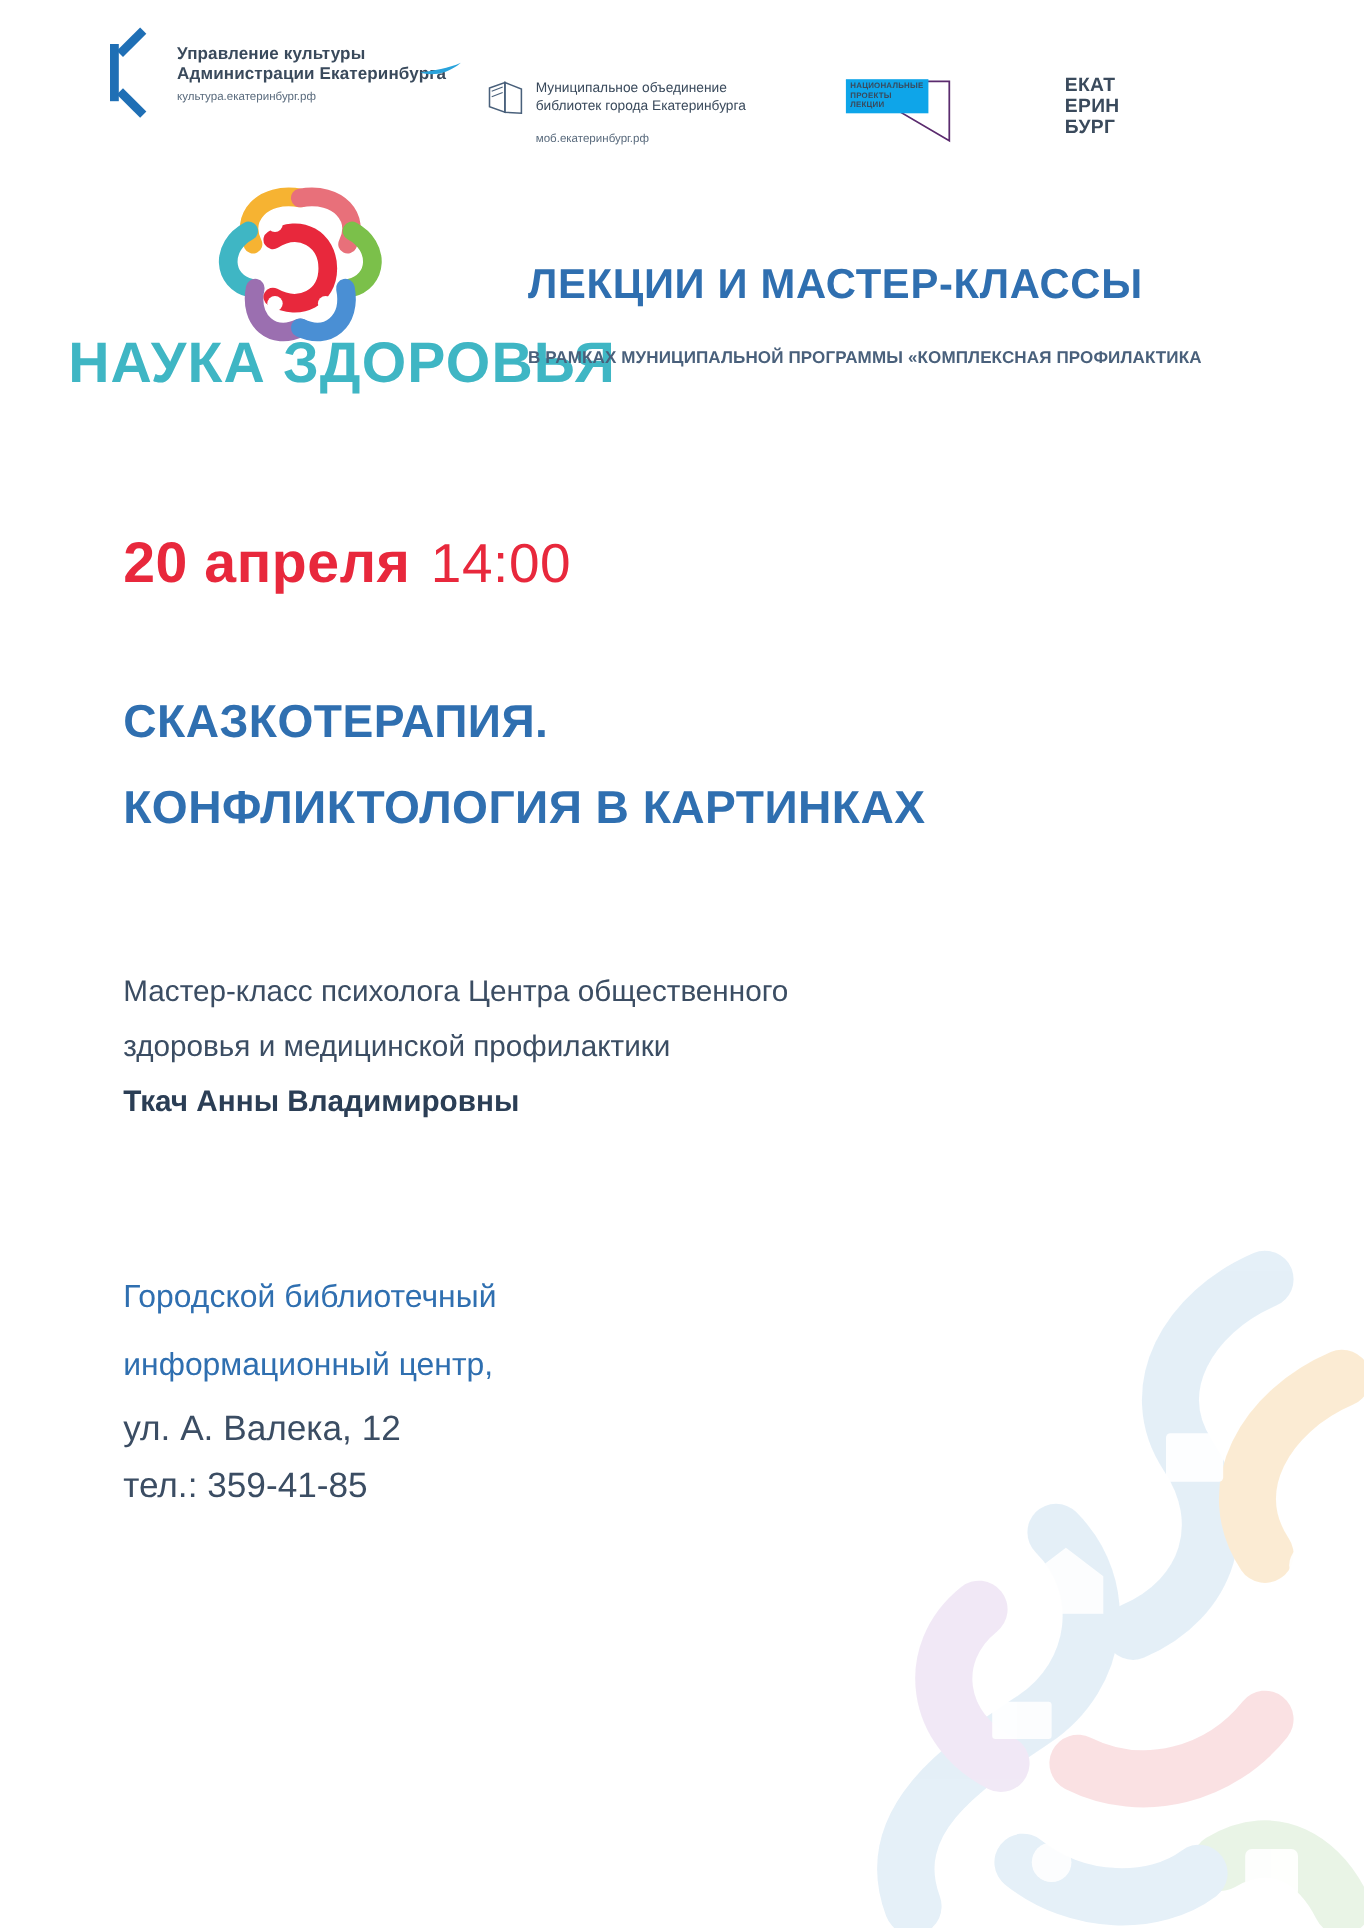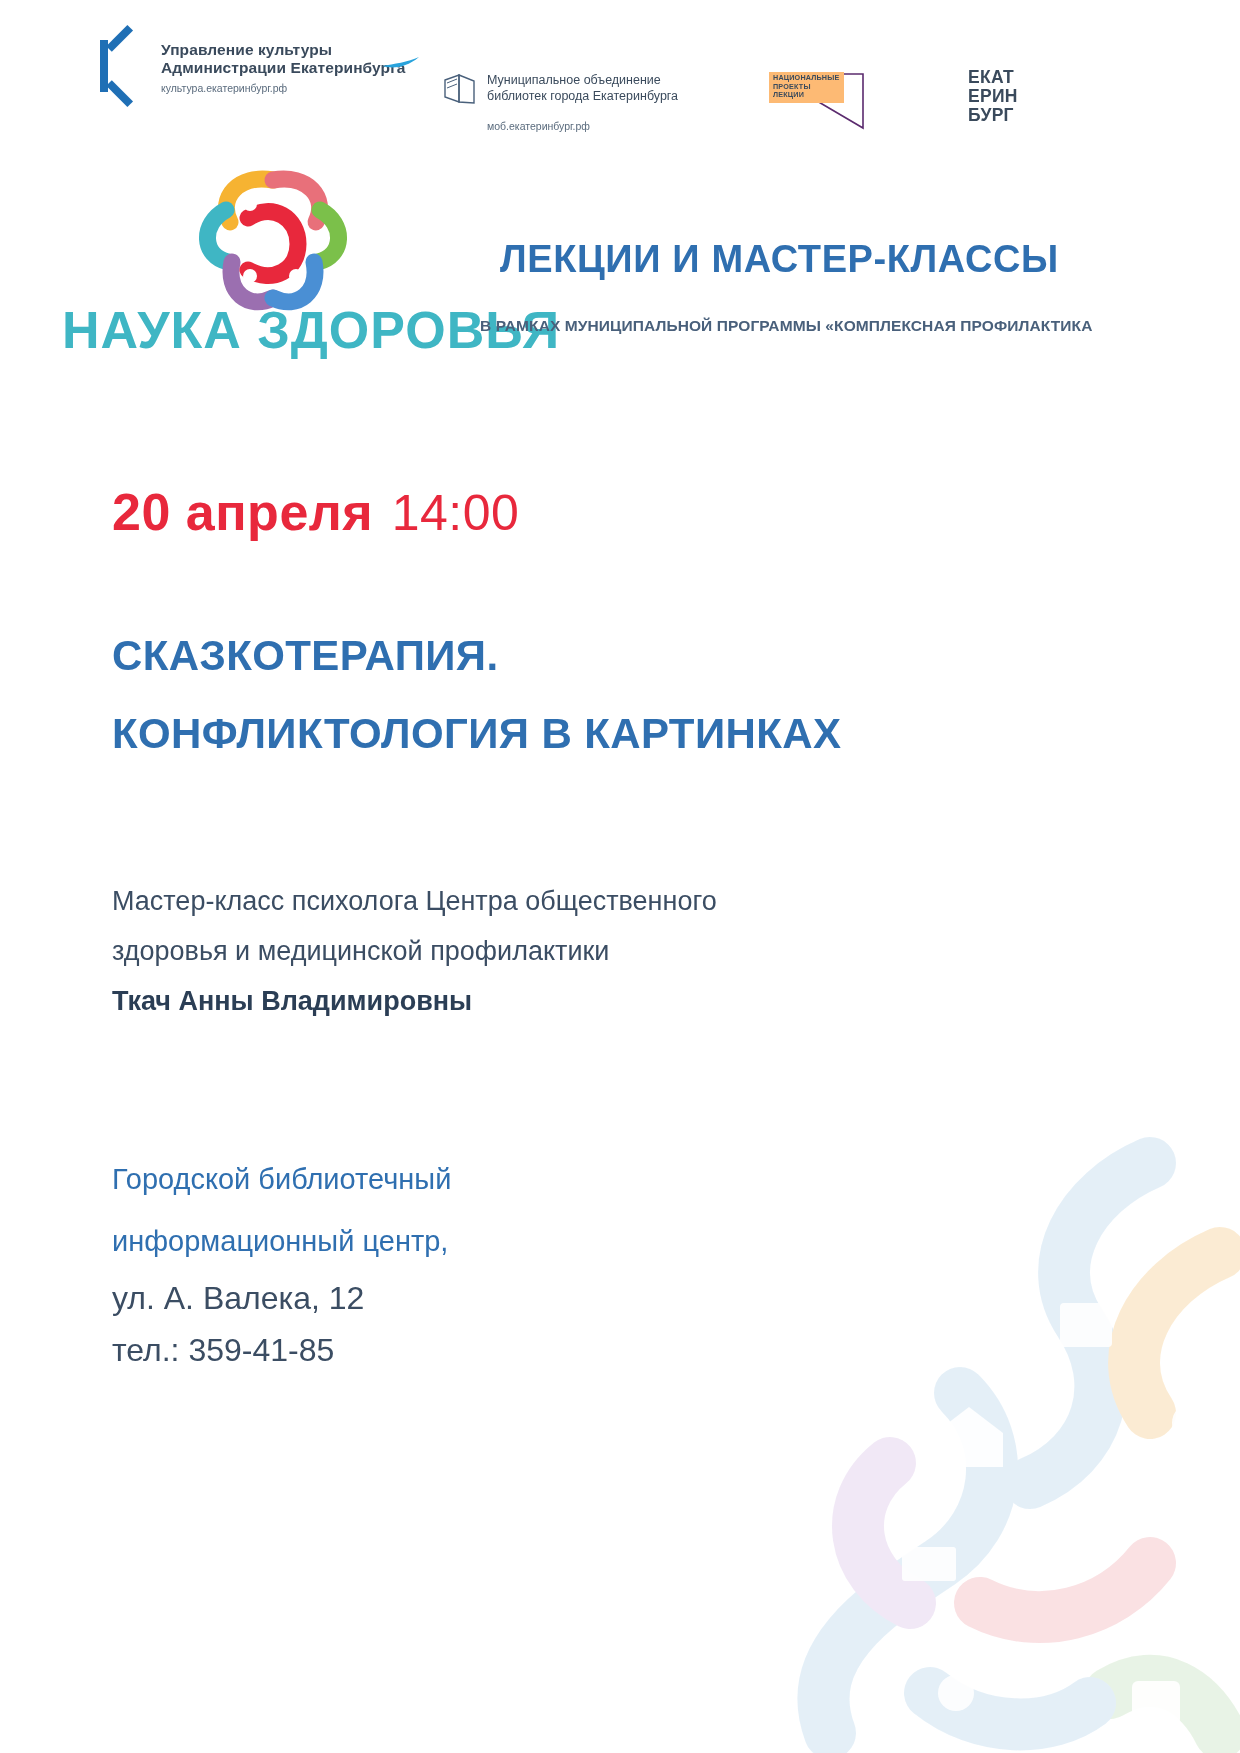--- a/index.html
+++ b/index.html
@@ -115,21 +115,21 @@
     position: absolute;
     left: 769px;
     top: 38px;
     width: 96px;
     height: 58px;
   }
   .logo-natproj .box {
     position: absolute;
     left: 0;
     top: 0;
-    background: #fdba74;
+    background: #0ea5e9;
     padding: 2px 4px 3px 4px;
     border: 0;
   }
   .logo-natproj .box span {
     display: block;
     font-size: 7.2px;
     font-weight: bold;
     color: #3a4a5c;
     line-height: 8.6px;
     letter-spacing: .2px;
@@ -167,21 +167,21 @@
     top: 300px;
     font-size: 52px;
     font-weight: bold;
     letter-spacing: 1px;
     color: #3fb6c4;
     white-space: nowrap;
   }
 
   .lectures {
     position: absolute;
-    left: 500px;
+    left: 480px;
     top: 238px;
     font-size: 38px;
     font-weight: bold;
     color: #2f6fb0;
     letter-spacing: .6px;
     white-space: nowrap;
   }
   .program {
     position: absolute;
     left: 480px;

